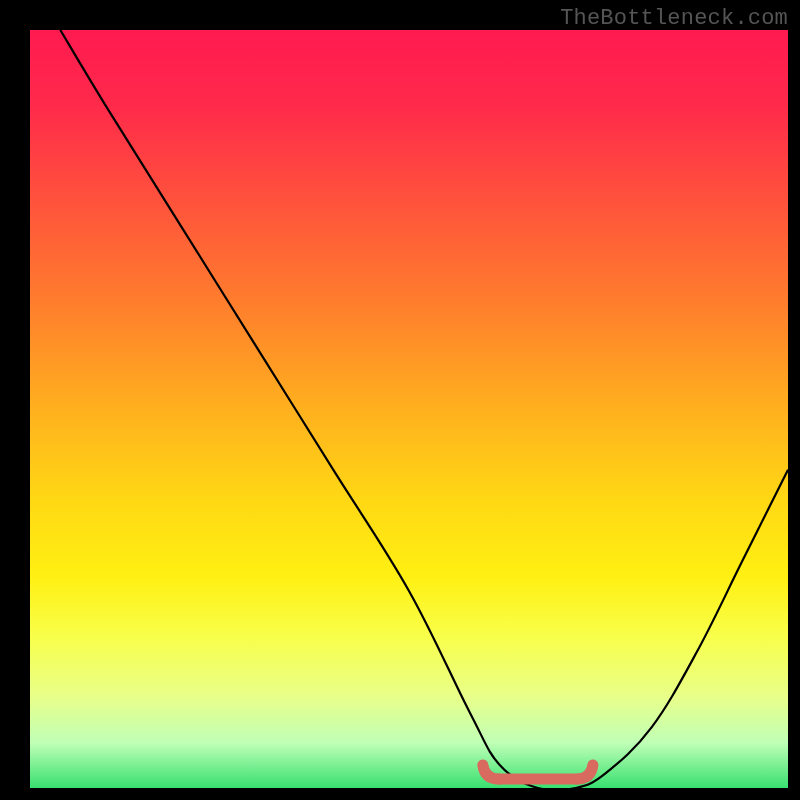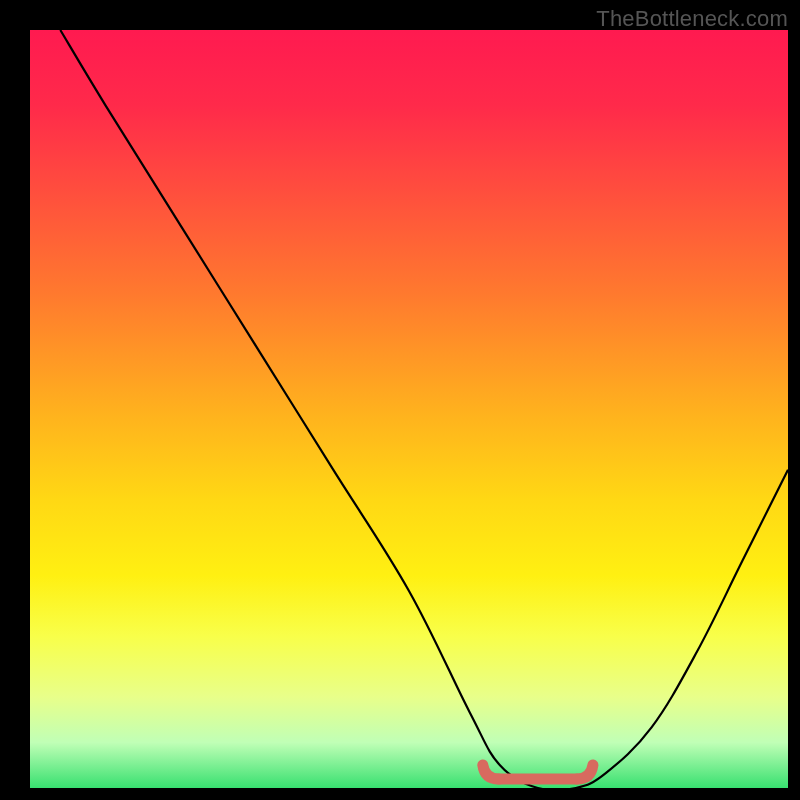--- a/index.html
+++ b/index.html
@@ -9,20 +9,21 @@
     height: 800px;
     background: #000;
     font-family: Arial, sans-serif;
     overflow: hidden;
   }
   .frame {
     position: relative;
     width: 800px;
     height: 800px;
     background: #000;
+    font-family: Liberation Mono, monospace;
   }
   .watermark {
     position: absolute;
     top: 6px;
     right: 12px;
     color: #555;
     font-size: 22px;
     font-weight: 500;
     letter-spacing: 0.2px;
   }

